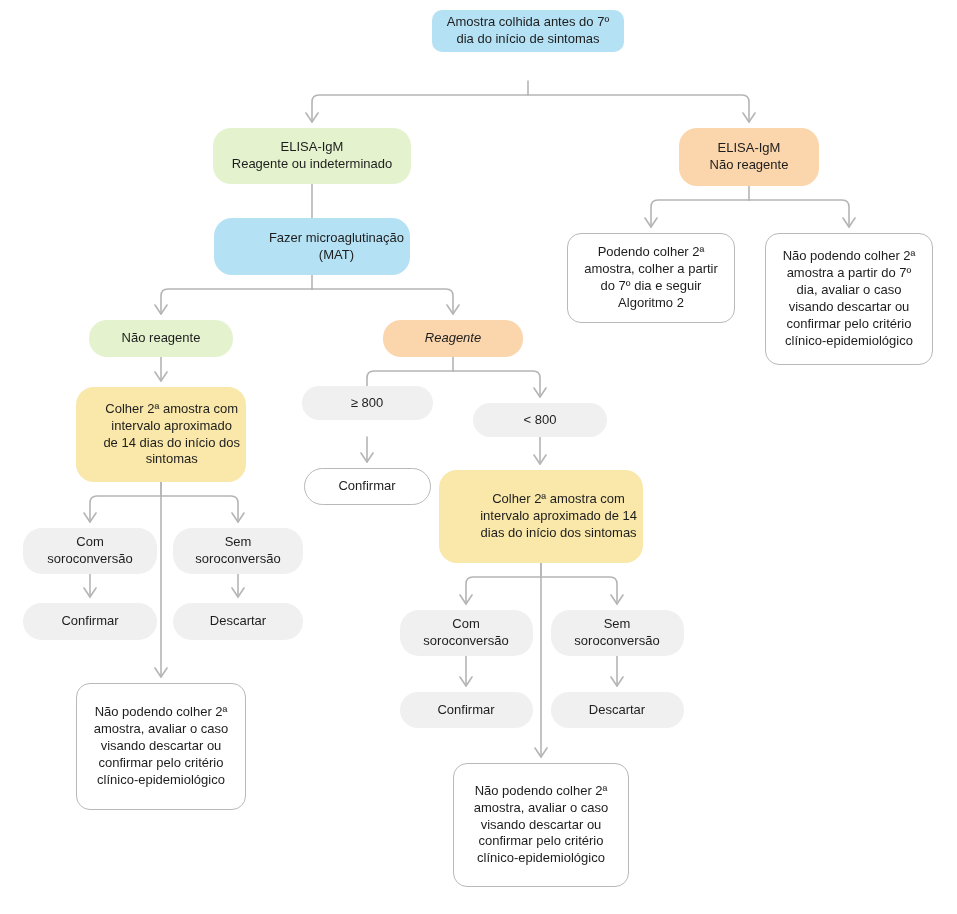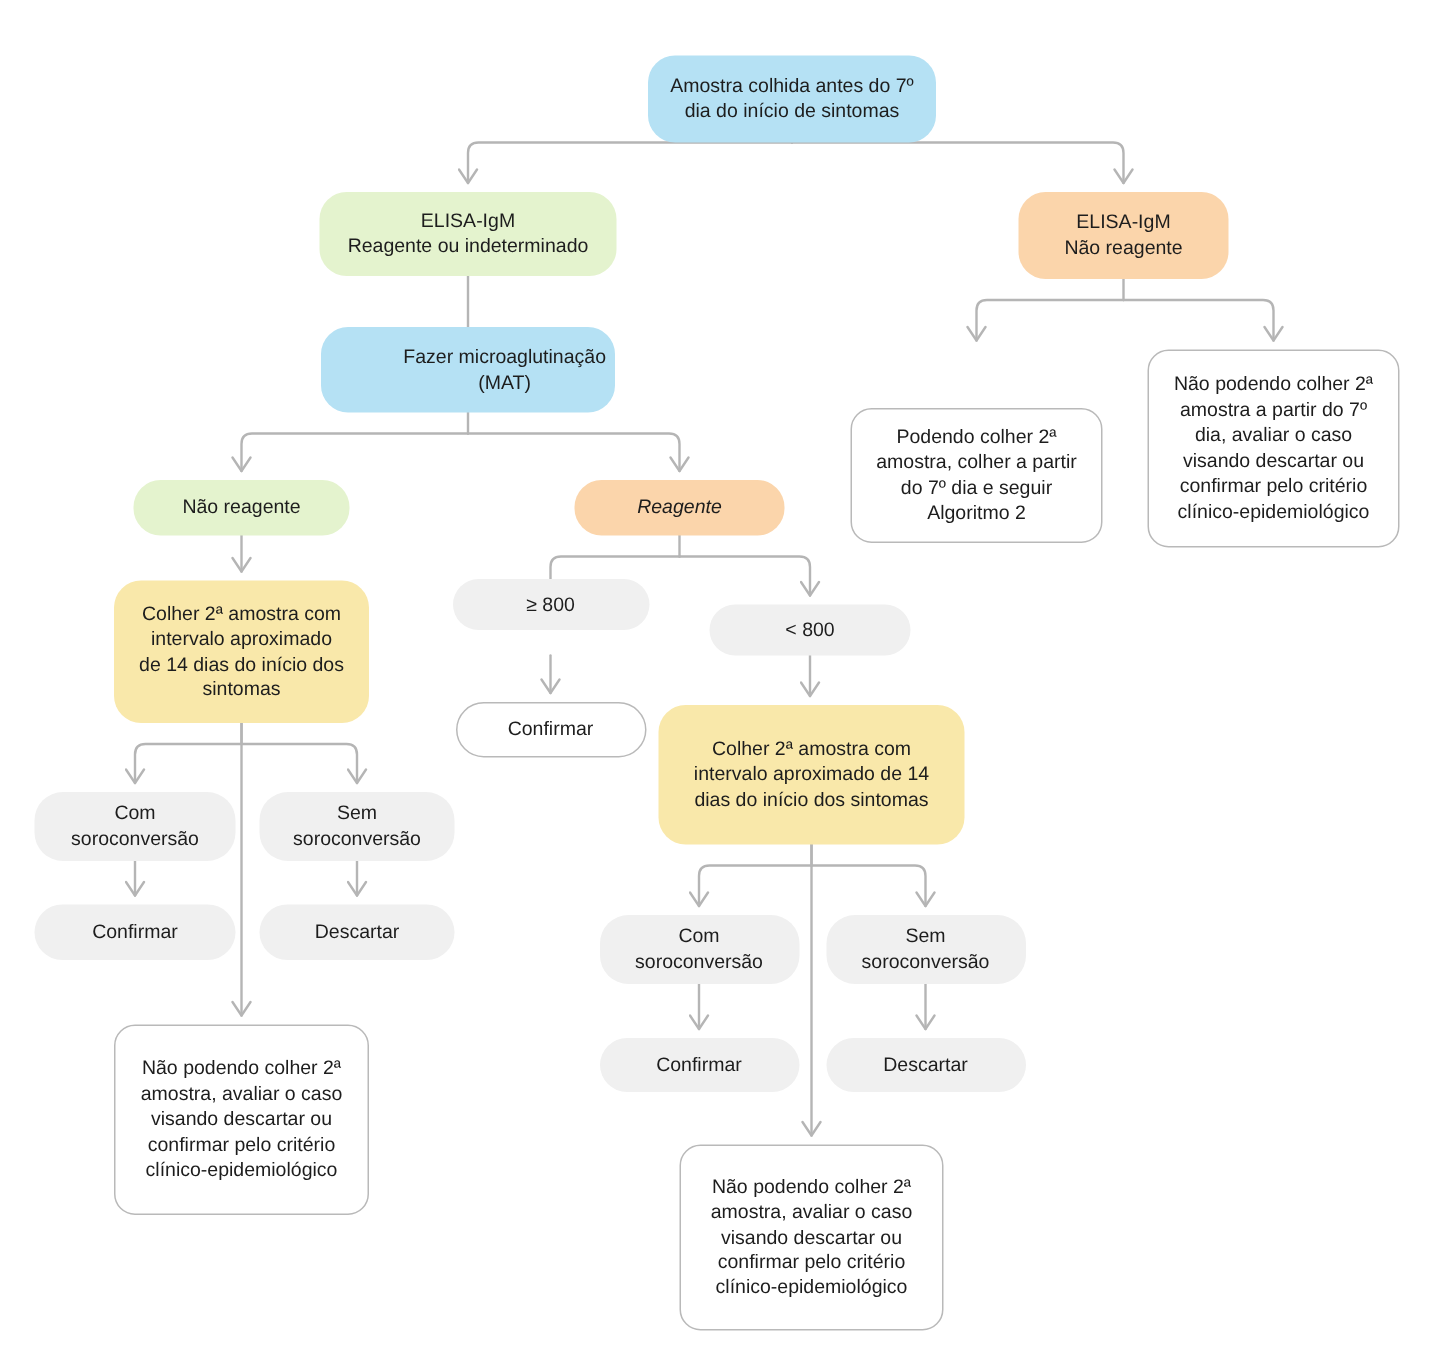--- a/index.html
+++ b/index.html
@@ -12,21 +12,21 @@
   .marker-path { fill:none; stroke:var(--line,#b5b5b5); stroke-width:1.6; stroke-linecap:round; stroke-linejoin:round; }
   .node {
     position:absolute; display:flex; align-items:center; justify-content:center;
     text-align:center; white-space:pre-line; box-sizing:border-box;
     font-size:13px; line-height:1.3; color:var(--text,#1d1d1d);
     border-radius:18px; padding:4px 6px;
   }
   .node.blue   { background:var(--blue,#b5e1f4); }
   .node.green  { background:var(--green,#e4f3ce); }
   .node.orange { background:var(--orange,#fbd5ab); }
-  .node.yellow { background:var(--yellow,#f9e8aa); }
+  .node.yellow { background:var(--yellow,#f9e8aa);justify-content:flex-end; }
   .node.gray   { background:var(--gray,#f0f0f0); border-radius:19px; }
   .node.white  { background:#ffffff; border:1.5px solid var(--border,#b9b9b9); border-radius:14px; }
   .node.whitepill { background:#ffffff; border:1.5px solid var(--border,#b9b9b9); border-radius:19px; }
 </style>
 </head>
 <body>
 
 <div class="canvas">
   <svg class="connectors" xmlns="http://www.w3.org/2000/svg">
     <defs>
@@ -58,29 +58,29 @@
         <path d="M 90 574 V 597" class="edge" marker-end="url(#arrowhead)"></path>
         <path d="M 238 574 V 597" class="edge" marker-end="url(#arrowhead)"></path>
         <path d="M 541 563 V 577" class="edge"></path>
         <path d="M 541 577 H 473 Q 466 577 466 584 V 604" class="edge" marker-end="url(#arrowhead)"></path>
         <path d="M 541 577 H 610 Q 617 577 617 584 V 604" class="edge" marker-end="url(#arrowhead)"></path>
         <path d="M 541 563 V 757" class="edge" marker-end="url(#arrowhead)"></path>
         <path d="M 466 656 V 686" class="edge" marker-end="url(#arrowhead)"></path>
         <path d="M 617 656 V 686" class="edge" marker-end="url(#arrowhead)"></path>
       </g>
   </svg>
-<div class="node blue" style="left: 432px; top: 37px; width: 192px; height: 58px;"><span>Amostra colhida antes do 7º
+<div class="node blue" style="left: 432px; top: 10px; width: 192px; height: 42px; border-radius: 10px;"><span>Amostra colhida antes do 7º
 dia do início de sintomas</span></div>
     <div class="node green" style="left: 213px; top: 128px; width: 198px; height: 56px;"><span>ELISA-IgM
 Reagente ou indeterminado</span></div>
     <div class="node orange" style="left: 679px; top: 128px; width: 140px; height: 58px;"><span>ELISA-IgM
 Não reagente</span></div>
     <div class="node blue" style="left: 214px; top: 218px; width: 196px; height: 57px; justify-content: flex-end;"><span>Fazer microaglutinação
 (MAT)</span></div>
-    <div class="node white" style="left: 567px; top: 233px; width: 168px; height: 90px; margin-top: 39px;"><span>Podendo colher 2ª
+    <div class="node white" style="left: 567px; top: 233px; width: 168px; height: 90px;"><span>Podendo colher 2ª
 amostra, colher a partir
 do 7º dia e seguir
 Algoritmo 2</span></div>
     <div class="node white" style="left: 765px; top: 233px; width: 168px; height: 132px;"><span>Não podendo colher 2ª
 amostra a partir do 7º
 dia, avaliar o caso
 visando descartar ou
 confirmar pelo critério
 clínico-epidemiológico</span></div>
     <div class="node green" style="left: 89px; top: 320px; width: 144px; height: 37px;"><span>Não reagente</span></div>

